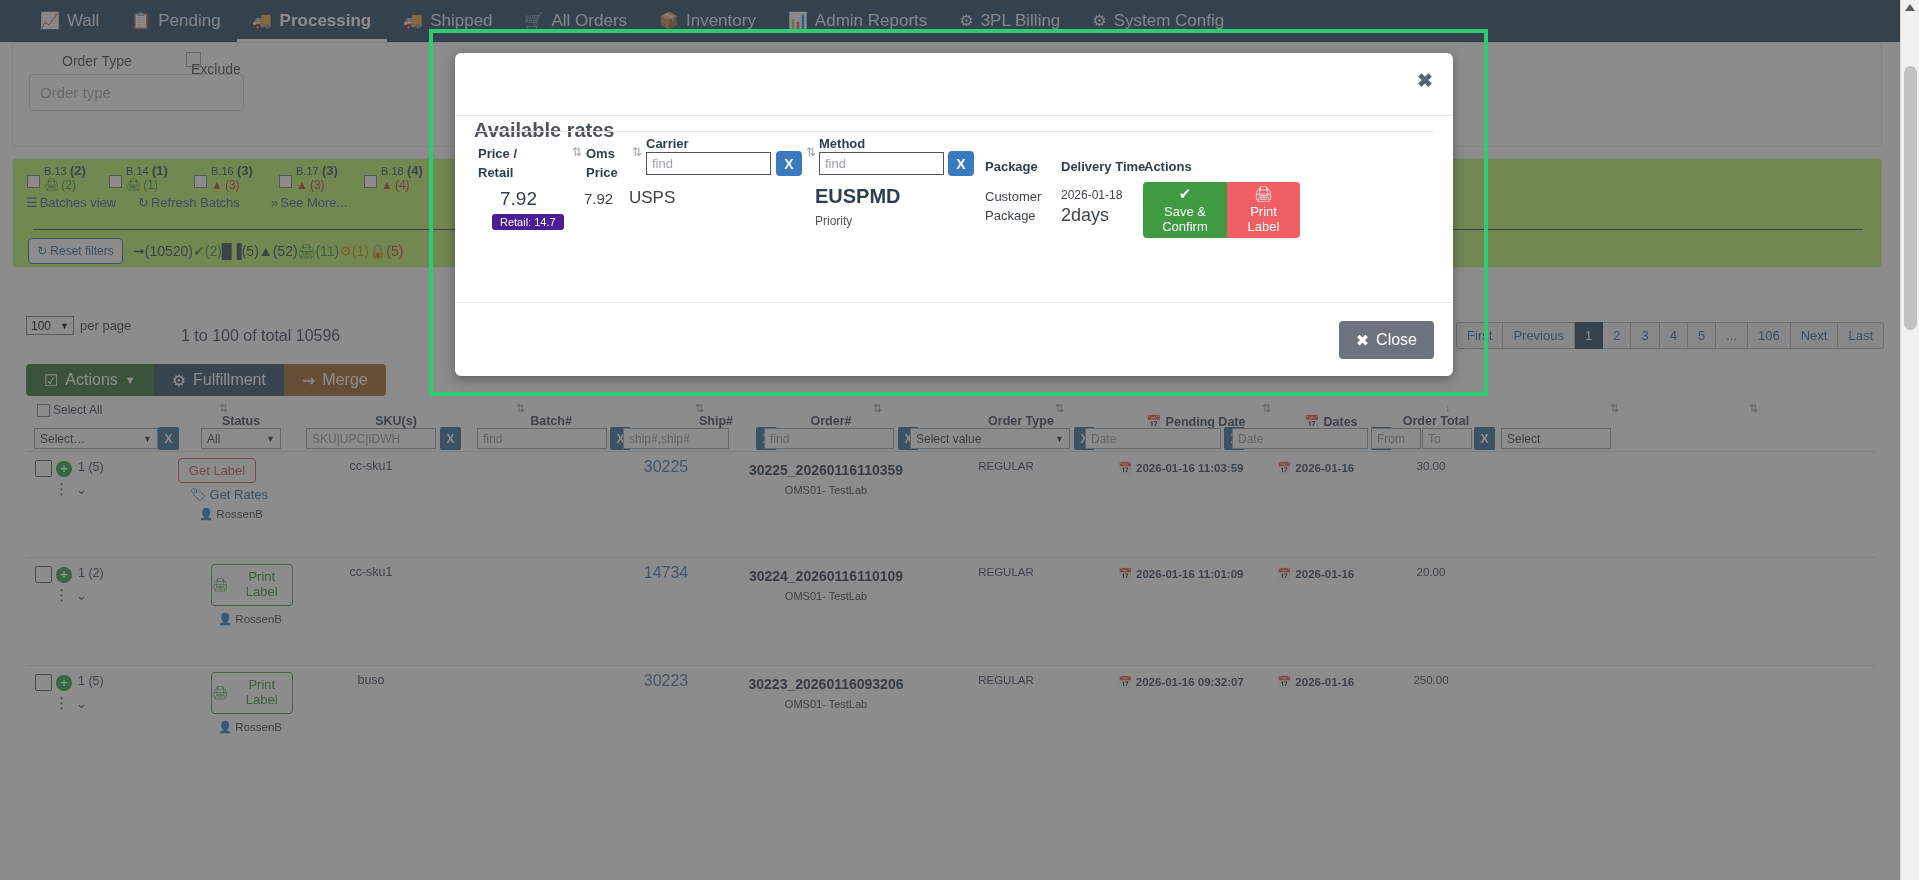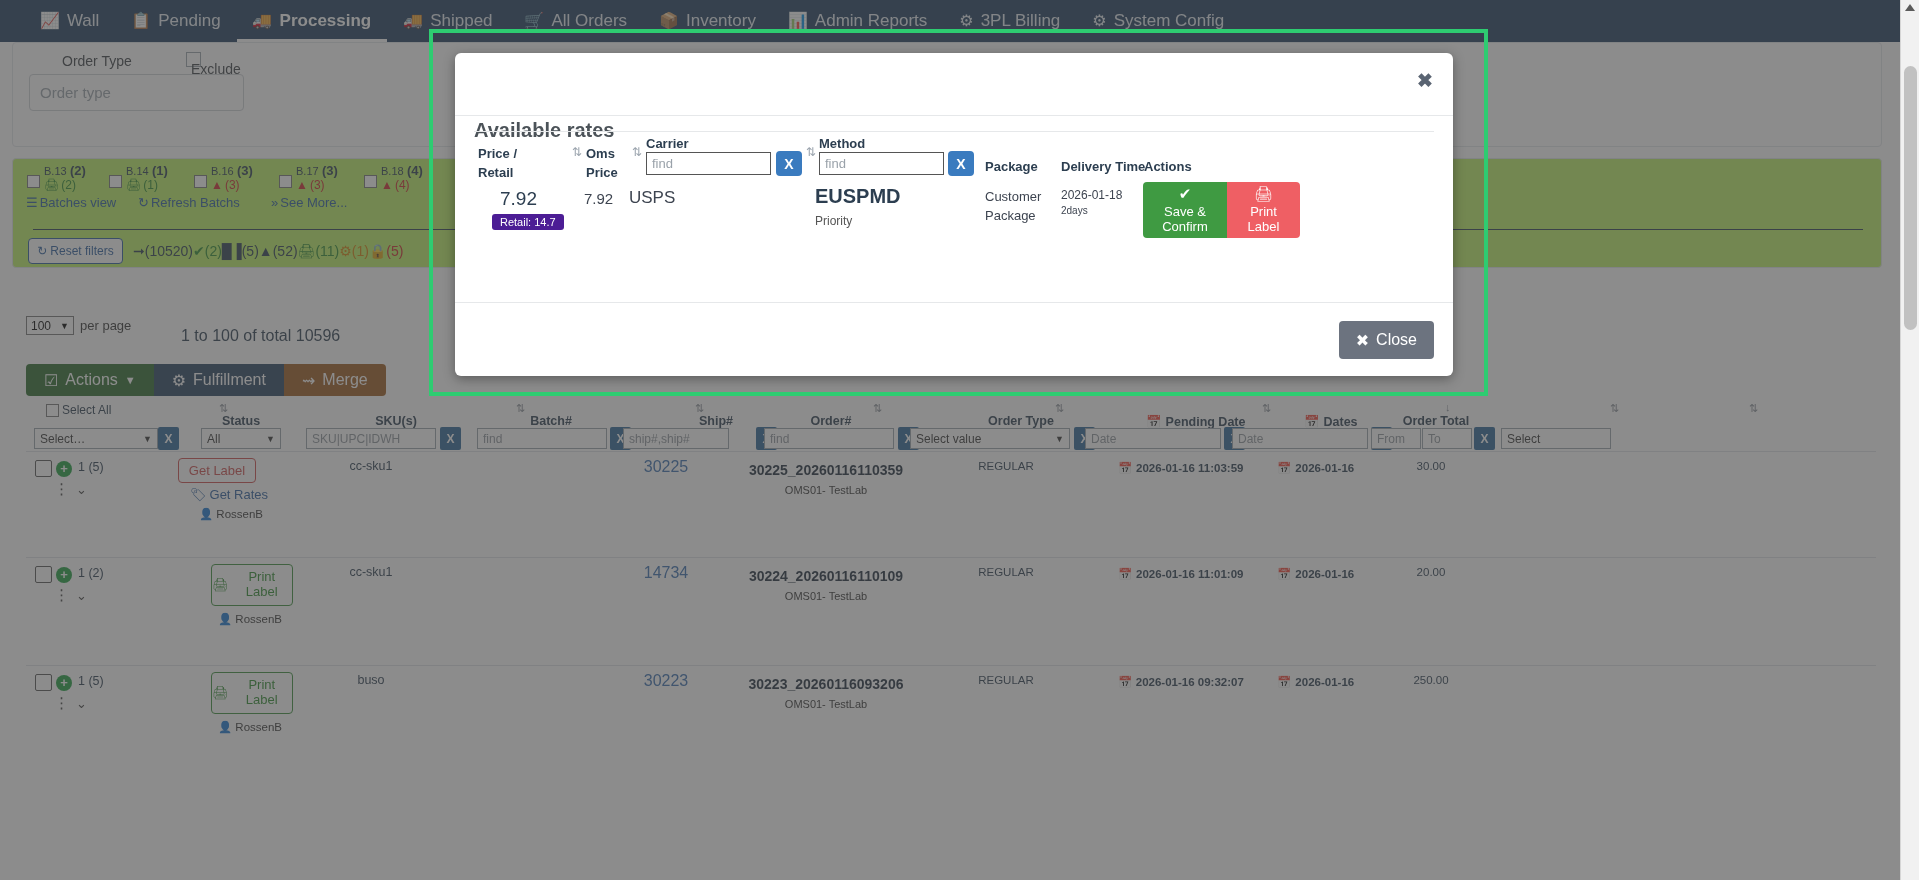--- a/index.html
+++ b/index.html
@@ -104,21 +104,21 @@
     position:absolute; height:21px; border:1px solid #9aa2aa; background:#fff;
     font-size:12px; color:#8e959c; display:flex; align-items:center; padding-left:5px;
   }
   .finput.sel { color:#333; }
   .finput .caret { position:absolute; right:5px; font-size:9px; color:#333; }
   .xbtn {
     position:absolute; width:21px; height:23px; background:#2a6496; color:#fff;
     font-size:12px; font-weight:bold; display:flex; align-items:center; justify-content:center;
     border-radius:2px;
   }
-  .selectall { position:absolute; left:20px; top:5px; display:flex; align-items:center; gap:3px;}
+  .selectall { position:absolute; left:11px; top:5px; display:flex; align-items:center; gap:3px;}
   .selectall .chk { width:13px; height:13px; border:1px solid #777; background:#fff;}
   .selectall .lbl { font-size:12px; color:#2c3e50;}
 
   .growsep { position:absolute; left:0; width:1850px; height:1px; background:#dfe2e6; }
   .grow { position:absolute; width:1850px; }
   .cell { position:absolute; font-size:12.5px; color:#2c3e50; text-align:center; }
   .chkbig { position:absolute; width:17px; height:17px; border:1.5px solid #555; background:#fff; border-radius:2px;}
   .plusicon { position:absolute; width:16px; height:16px; border-radius:50%; background:#1e9e3e; color:#fff;
               font-size:13px; line-height:15px; text-align:center; font-weight:bold;}
   .kebab { position:absolute; color:#444; font-size:15px; letter-spacing:0; line-height:8px;}
@@ -356,20 +356,33 @@
       </span>
   </div>
 
   <div class="perpage-sel">
     <span>100</span>
     <span class="caret">▼</span>
   </div>
   <div class="perpage-lbl">per page</div>
   <div class="total-lbl">1 to 100 of total 10596</div>
 
+  <div class="pager">
+    <div class="pg">First</div>
+    <div class="pg">Previous</div>
+    <div class="pg active">1</div>
+    <div class="pg">2</div>
+    <div class="pg">3</div>
+    <div class="pg">4</div>
+    <div class="pg">5</div>
+    <div class="pg">...</div>
+    <div class="pg">106</div>
+    <div class="pg">Next</div>
+    <div class="pg">Last</div>
+  </div>
 
   <div class="actbtns">
     <div class="abtn green">
       <span>☑</span>
       <span>Actions</span>
       <span style="font-size:11px;">▼</span>
     </div>
     <div class="abtn navy">
       <span>⚙</span>
       <span>Fulfillment</span>
@@ -612,21 +625,21 @@
     <div class="rt-hdr" style="left:670px; top:18px;">Actions</div>
 
     <div class="rt-cell price-main" style="left:26px; top:48px;">7.92</div>
     <div class="retail-badge" style="left:18px; top:74px;">Retail: 14.7</div>
     <div class="rt-cell" style="left:110px; top:50px; font-size:15px;">7.92</div>
     <div class="rt-cell" style="left:155px; top:48px; font-size:17px;">USPS</div>
     <div class="rt-cell" style="left:341px; top:45px; font-size:20px; font-weight:bold; color:#2c3e50;">EUSPMD</div>
     <div class="rt-cell" style="left:341px; top:74px; font-size:12px; color:#555;">Priority</div>
     <div class="rt-cell" style="left:511px; top:48px; font-size:13px; width:64px; line-height:1.45;">Customer Package</div>
     <div class="rt-cell" style="left:587px; top:48px; font-size:12px;">2026-01-18</div>
-    <div class="rt-cell" style="left:587px; top:65px; font-size:10px;">2days</div>
+    <div class="rt-cell" style="left:587px; top:65px; font-size:18px;">2days</div>
 
     <div class="btn-save" style="left:669px; top:42px; width:84px; height:56px;">
       <span style="font-size:15px;">✔</span>
       <span style="max-width:70px;">Save &amp; Confirm</span>
     </div>
     <div class="btn-print" style="left:753px; top:42px; width:73px; height:56px;">
       <span style="font-size:15px;">🖨</span>
       <span style="max-width:62px;">Print Label</span>
     </div>
   </div>

